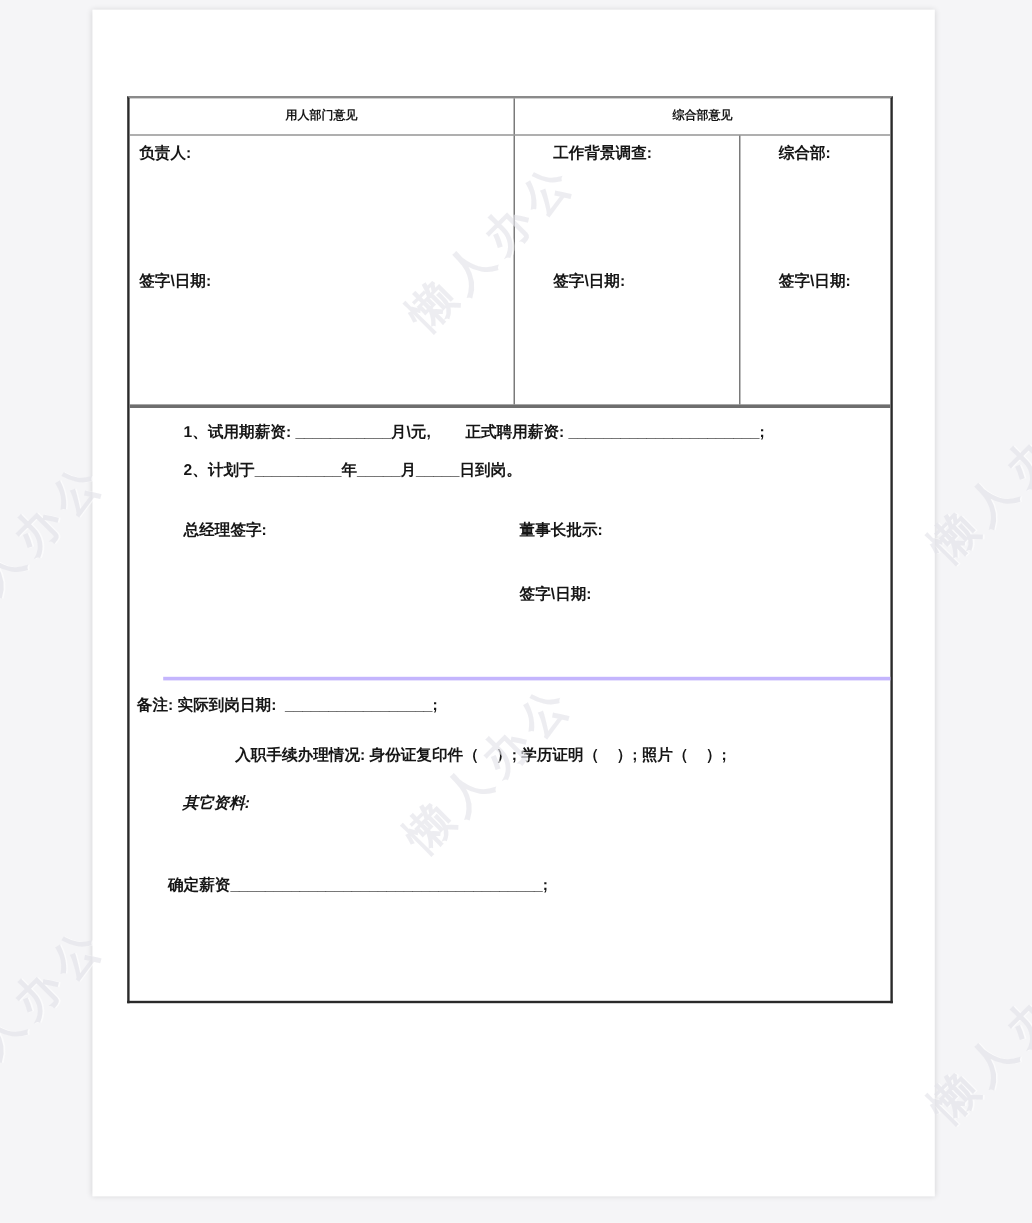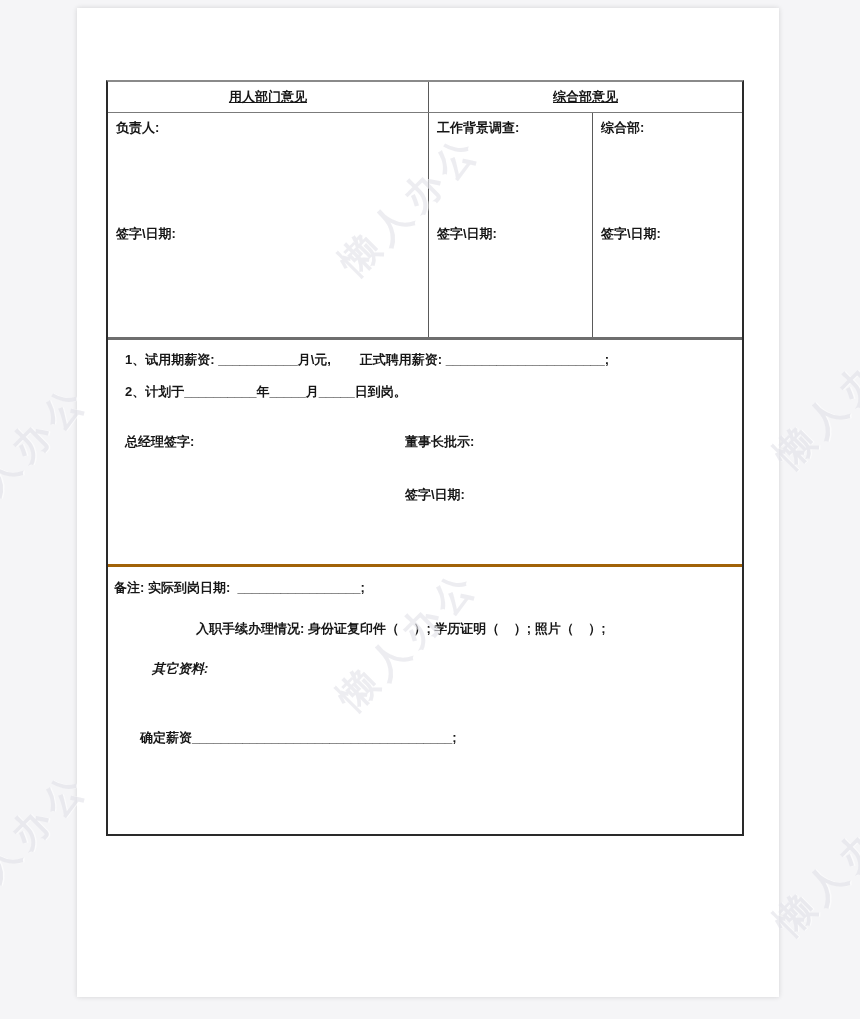--- a/index.html
+++ b/index.html
@@ -62,42 +62,43 @@
   
   .row-header {
     display: flex;
     height: 30px;
     border-bottom: 1px solid #7b7b7b;
   }
   .hcell {
     display: flex;
     align-items: center;
     justify-content: center;
-    font-size: 13px;
-    text-decoration: underline;
+    font-size: 10px;
   }
   .hcell-left  { width: 320px; border-right: 1px solid #5a5a5a; }
   .hcell-right { flex: 1; text-align: center; }
   
   .row-body {
     display: flex;
     height: 224px;
     border-bottom: 3px solid #6e6e6e;
+    gap: 24px;
   }
   .bcell { position: relative; }
   .bcell-1 { width: 320px; border-right: 1px solid #5a5a5a; }
   .bcell-2 { width: 163px; border-right: 1px solid #5a5a5a; }
   .bcell-3 { flex: 1; }
   .cell-label { position: absolute; left: 8px;  top: 8px; }
   .cell-sign  { position: absolute; left: 8px;  top: 114px; }
   
   .sec-approval {
     position: relative;
     height: 224px;
-    border-bottom: 3px solid #a16207;
+    border-bottom: 3px solid #c4b5fd;
+    margin-left: 28px;
   }
   .ap-line1   { position: absolute; left: 17px;  top: 13px; }
   .ap-line2   { position: absolute; left: 17px;  top: 45px; }
   .ap-gm      { position: absolute; left: 17px;  top: 95px; }
   .ap-chair   { position: absolute; left: 297px; top: 95px; }
   .ap-sign    { position: absolute; left: 297px; top: 148px; }
   
   .sec-remarks { position: relative; height: 259px; }
   .rm-line1 { position: absolute; left: 6px;  top: 14px; }
   .rm-line2 { position: absolute; left: 44px; top: 55px; margin-left: 44px; }

